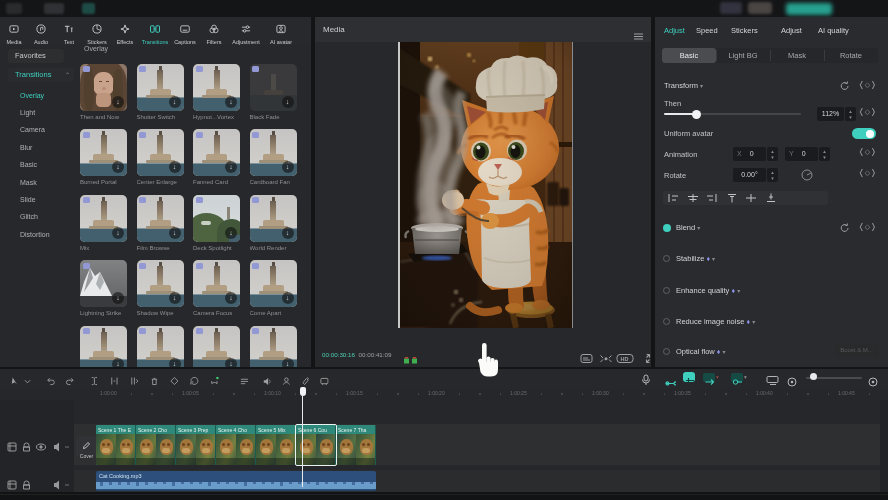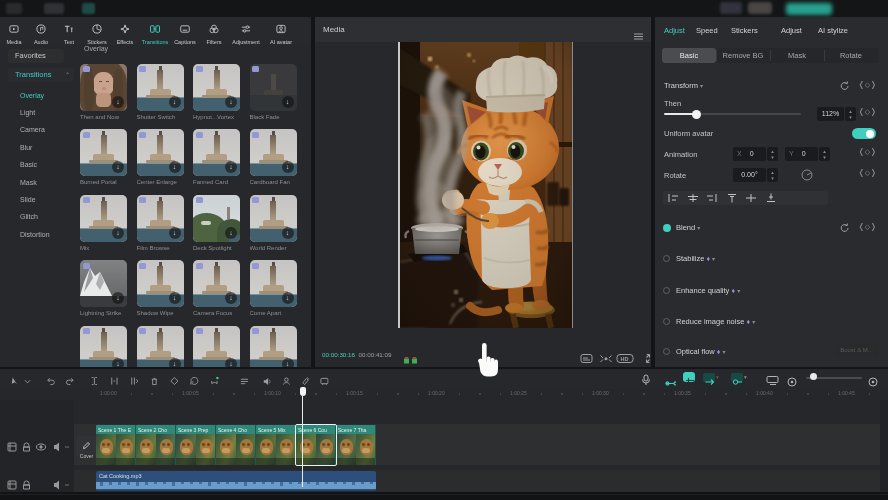--- a/index.html
+++ b/index.html
@@ -509,28 +509,28 @@
       </svg>
     </div>
   </div>
 
   <div class="abs" id="rightpanel" style="left:655px;top:17px;width:233px;height:350px;background:#2a2b2e;font-size:7.5px;color:#d2d3d5;">
 
     <div class="abs" style="left:9px;top:8.5px;color:#3ecfbf;">Adjust</div>
     <div class="abs" style="left:41px;top:8.5px;">Speed</div>
     <div class="abs" style="left:76px;top:8.5px;">Stickers</div>
     <div class="abs" style="left:126px;top:8.5px;">Adjust</div>
-    <div class="abs" style="left:163px;top:8.5px;">AI stylize</div>
+    <div class="abs" style="left:163px;top:8.5px;">AI quality</div>
 
     <div class="abs" style="left:7px;top:31px;width:216px;height:15px;background:#26272a;border-radius:3px;"></div>
     <div class="abs" style="left:61px;top:33px;width:1px;height:11px;background:#3a3b3d;"></div>
     <div class="abs" style="left:115px;top:33px;width:1px;height:11px;background:#3a3b3d;"></div>
     <div class="abs" style="left:169px;top:33px;width:1px;height:11px;background:#3a3b3d;"></div>
     <div class="abs" style="left:7px;top:31px;width:54px;height:15px;background:#4a4c4f;border-radius:3px;color:#e8e9ea;text-align:center;line-height:15px;font-size:7.5px;">Basic</div>
-    <div class="abs" style="left:61px;top:31px;width:54px;text-align:center;line-height:15px;color:#a8a9ab;font-size:7.5px;">Remove BG</div>
+    <div class="abs" style="left:61px;top:31px;width:54px;text-align:center;line-height:15px;color:#a8a9ab;font-size:7.5px;">Light BG</div>
     <div class="abs" style="left:115px;top:31px;width:54px;text-align:center;line-height:15px;color:#a8a9ab;font-size:7.5px;">Mask</div>
     <div class="abs" style="left:169px;top:31px;width:54px;text-align:center;line-height:15px;color:#a8a9ab;font-size:7.5px;">Rotate</div>
 
     <div class="abs" style="left:9px;top:64px;">Transform <span style="color:#8b8c8e;font-size:6px;">▾</span></div>
     <div class="abs" style="left:185px;top:64px;"><svg width="10" height="10">
           <path d="M8 5 a3.4 3.4 0 1 1 -1.2 -2.6 M7.5 0.5 L7.2 2.6 L5.2 2.2" stroke="#a2a3a5" fill="none" stroke-width="1"></path>
         </svg></div>
     <div class="abs" style="left:203px;top:63px;color:#8b8c8e;font-size:8px;">❬<span style="font-size:7px;">◇</span>❭</div>
 
     <div class="abs" style="left:9px;top:82px;font-size:7.5px;color:#c2c3c5;">Then</div>

